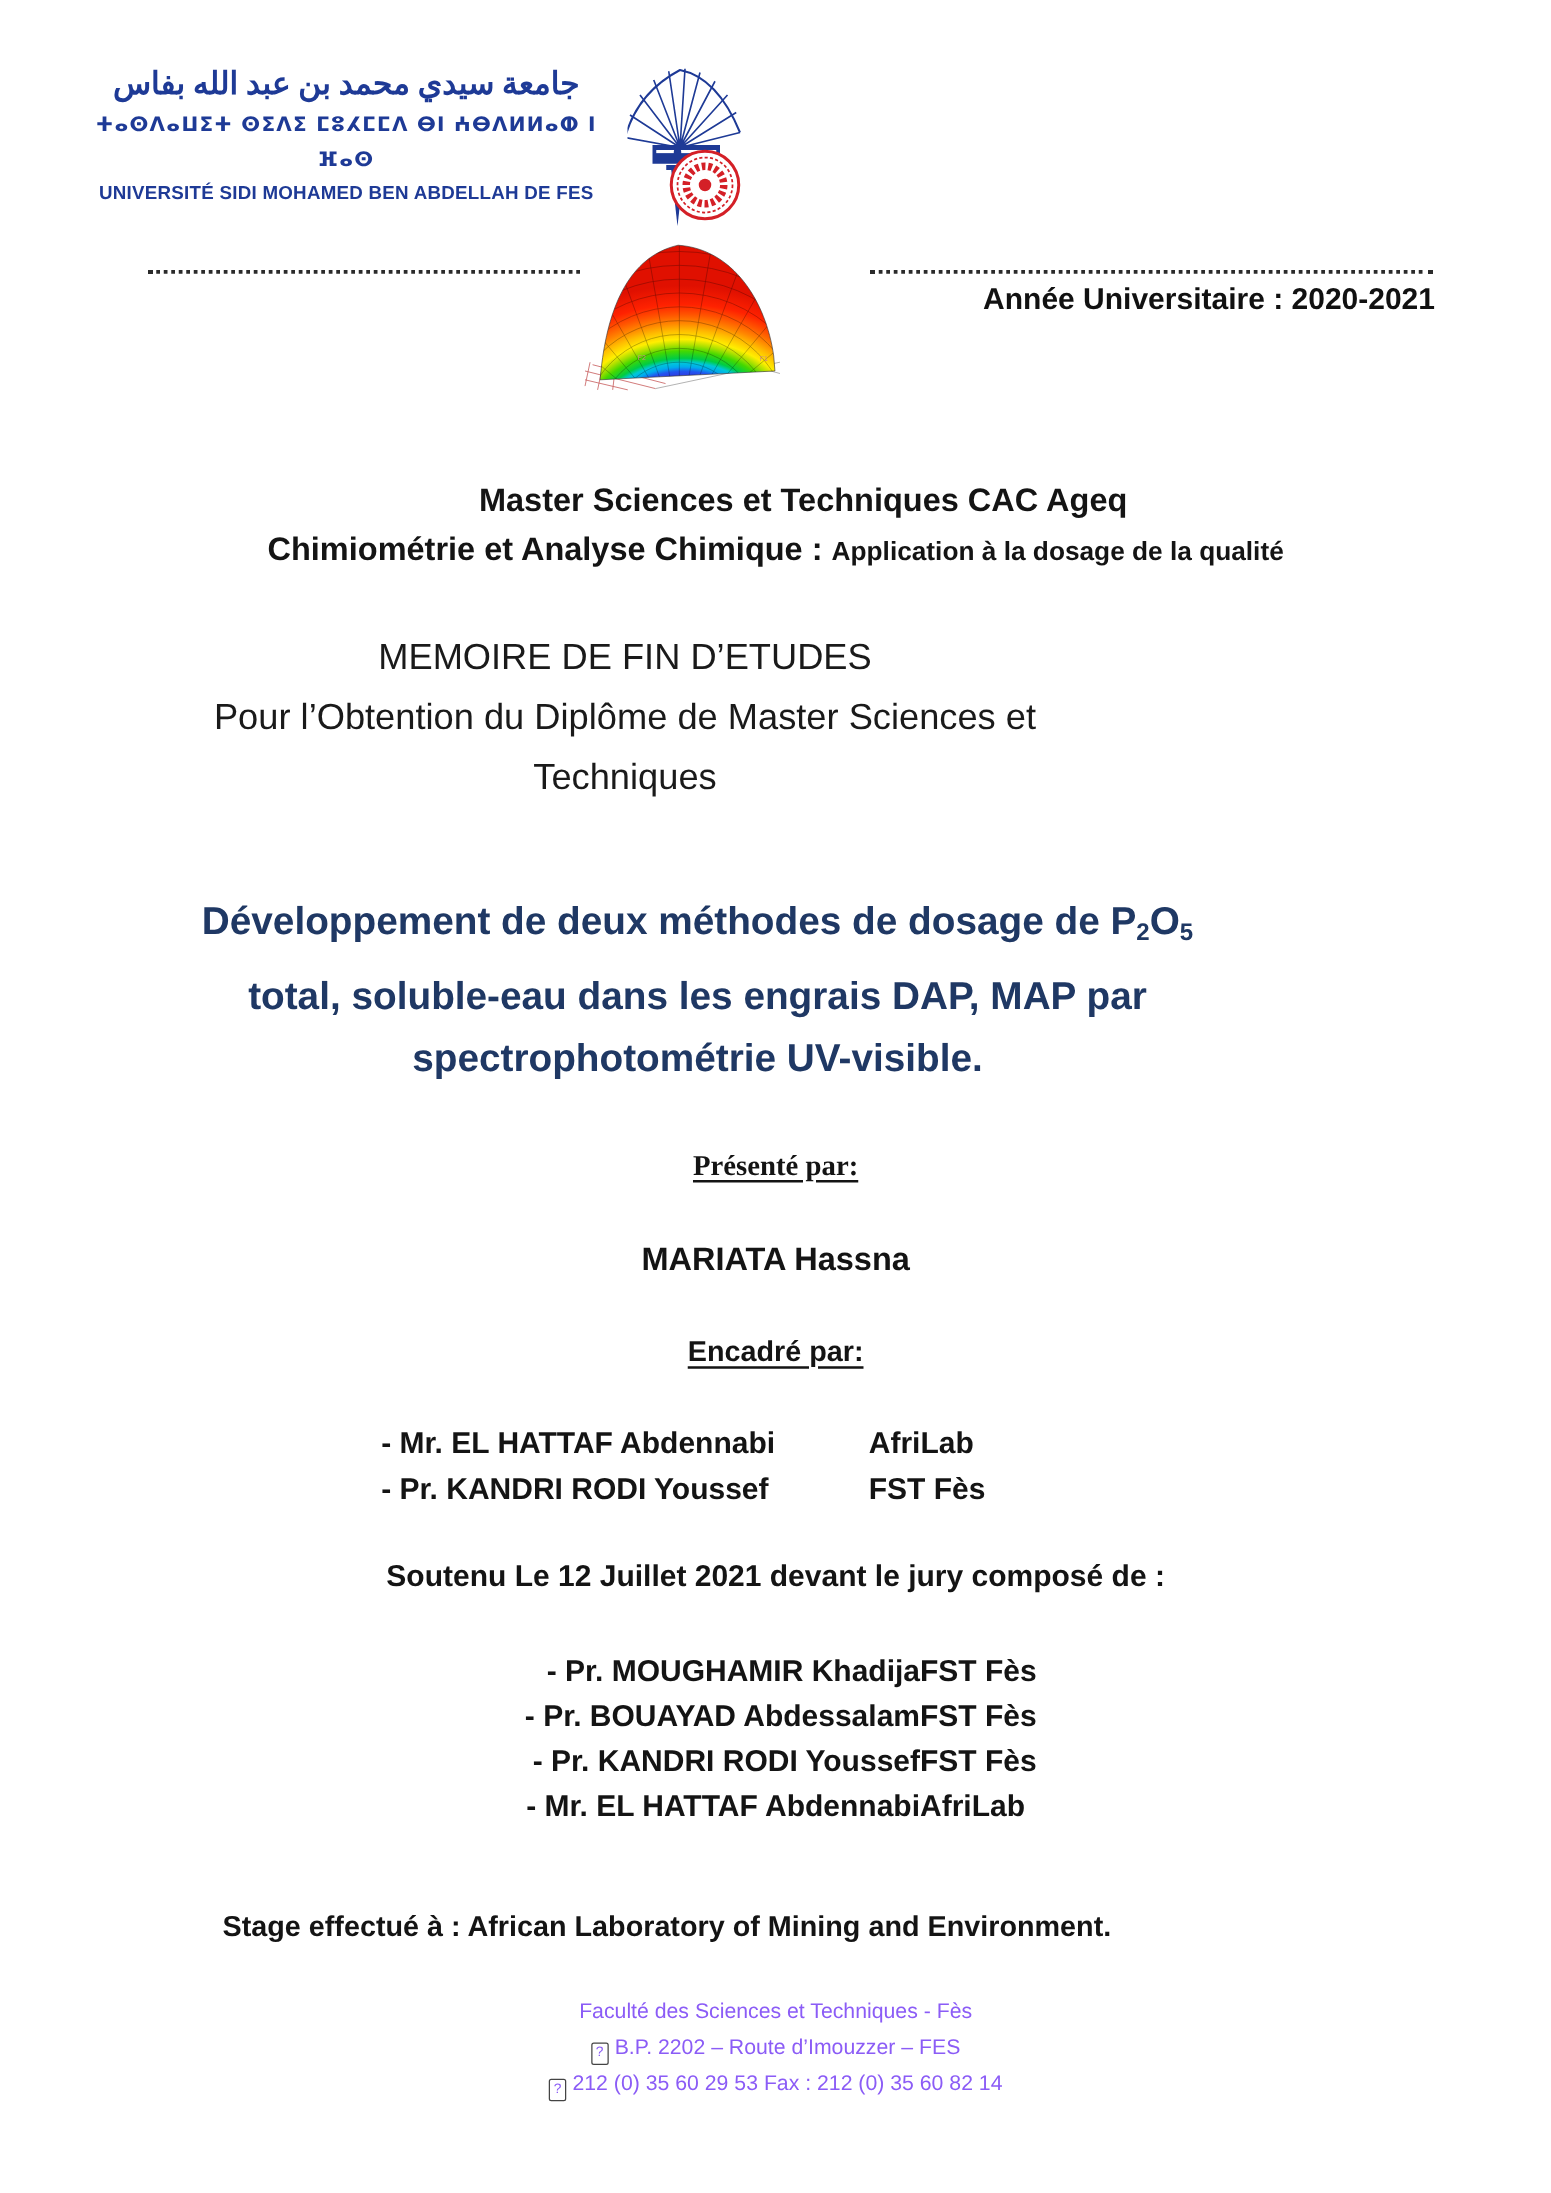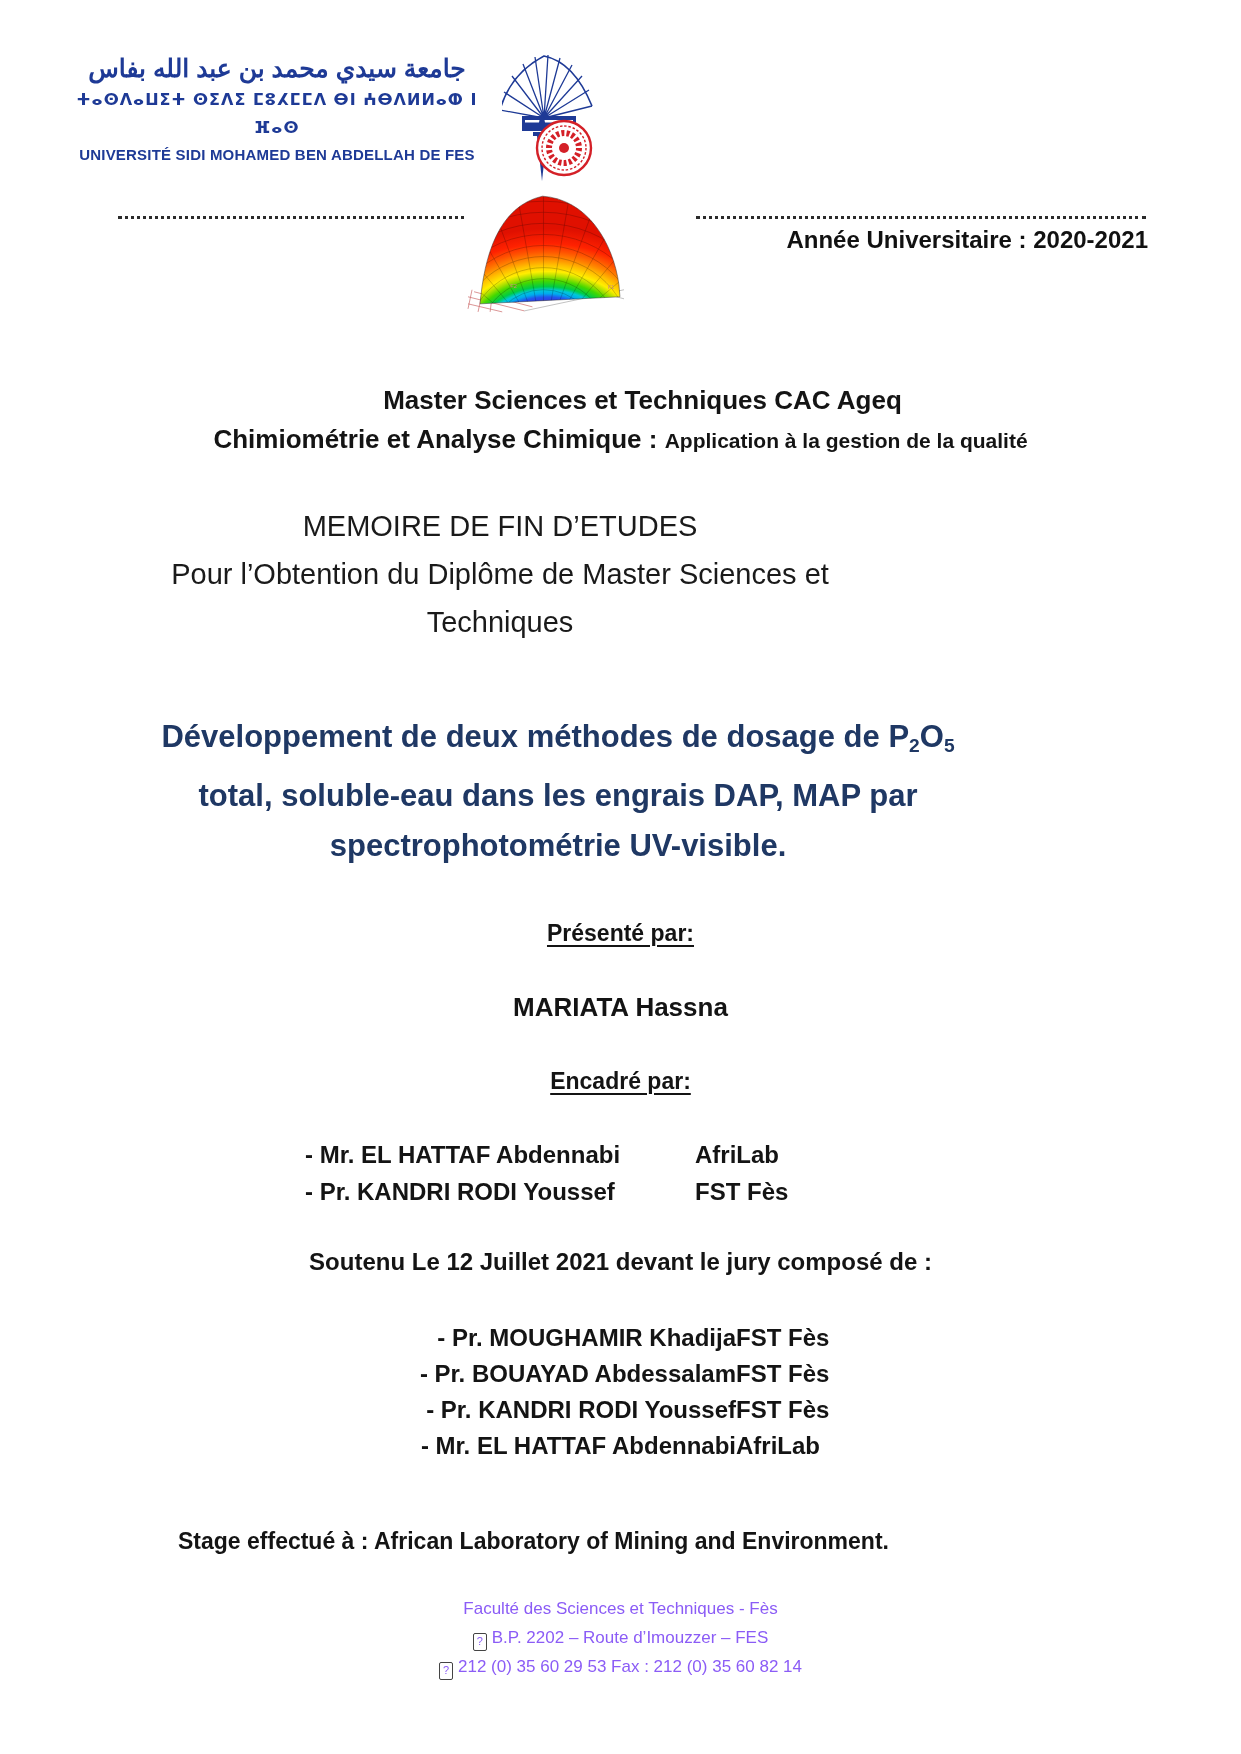--- a/index.html
+++ b/index.html
@@ -4,21 +4,21 @@
 <style>
   html,body{margin:0;padding:0;background:#ffffff;}
   .page{
     position:relative;width:1241px;height:1754px;background:#ffffff;overflow:hidden;
     font-family:"Liberation Sans","DejaVu Sans",sans-serif;color:#141414;
   }
   
   .hdr{position:absolute;text-align:center;color:#1e3a96;}
   .hdr-left{left:68px;top:50px;width:418px;}
   .hdr-right{left:594px;top:46px;width:476px;}
-  .ar{font-family:Liberation Sans, sans-serif;font-weight:bold;font-size:25px;line-height:36px;direction:rtl;}
+  .ar{font-family:Liberation Serif, serif;font-weight:bold;font-size:25px;line-height:36px;direction:rtl;}
   .hdr-right .ar{font-size:27px;line-height:40px;}
   .tif{font-family:"DejaVu Sans",sans-serif;font-weight:bold;font-size:16px;line-height:28px;letter-spacing:1px;}
   .lat{font-weight:bold;font-size:15px;line-height:26px;letter-spacing:.2px;}
   .hdr-right .lat{font-size:16px;}
   .logo{position:absolute;left:502px;top:44px;width:94px;height:140px;}
   
   .dotline{position:absolute;height:0;border-top:3px dotted #2b2b2b;}
   .dl-left{left:118px;top:216px;width:384px;}
   .dl-right{left:696px;top:216px;width:450px;}
   
@@ -33,21 +33,21 @@
   .program .l2 .small{font-size:21px;}
   
   .memoire{position:absolute;left:0;top:502px;width:1000px;text-align:center;
            font-weight:400;font-size:29px;line-height:48px;color:#1a1a1a;}
   
   .thesis-title{position:absolute;left:0;top:712px;width:1116px;text-align:center;
                 font-weight:bold;font-size:31px;line-height:50px;color:#1f3864;}
   .thesis-title sub{font-size:.62em;vertical-align:-0.25em;}
   
   .center-line{position:absolute;left:0;width:1241px;text-align:center;}
-  .presente{top:920px;font-size:23px;font-weight:bold;}
+  .presente{top:920px;font-size:23px;font-weight:bold;font-family:Liberation Serif, serif;}
   .presente span,.encadre span{text-decoration:underline;text-decoration-thickness:2px;text-underline-offset:4px;}
   .author{top:992px;font-size:26px;font-weight:bold;}
   .encadre{top:1068px;font-size:23px;font-weight:bold;}
   .advisors{position:absolute;left:305px;top:1136px;font-size:24px;font-weight:bold;}
   .advisors .row{display:flex;line-height:37px;}
   .advisors .name{width:390px;text-align:left;}
   .soutenu{top:1248px;font-size:24px;font-weight:bold;}
   .jury{position:absolute;left:398px;top:1320px;font-size:24px;font-weight:bold;}
   .jury .row{display:flex;line-height:36px;}
   .jury .name{width:338px;text-align:right;}
@@ -152,21 +152,21 @@
       </g>
       <text x="44" y="101" font-size="5.5" fill="#cc8888">F2</text>
       <text x="141" y="102" font-size="5.5" fill="#cc8888">F1</text>
     </svg>
   </div>
 
   <div class="annee">Année Universitaire : 2020-2021</div>
 
   <div class="program">
     <div class="l1">Master Sciences et Techniques CAC Ageq</div>
-    <div class="l2"><span class="big">Chimiométrie et Analyse Chimique : </span><span class="small">Application à la gestion de la qualité</span></div>
+    <div class="l2"><span class="big">Chimiométrie et Analyse Chimique : </span><span class="small">Application à la dosage de la qualité</span></div>
   </div>
 
   <div class="memoire">
     <div>MEMOIRE DE FIN D’ETUDES</div>
     <div>Pour l’Obtention du Diplôme de Master Sciences et</div>
     <div>Techniques</div>
   </div>
 
   <div class="thesis-title">
     <div><span>Développement de deux méthodes de dosage de P</span><sub>2</sub><span>O</span><sub>5</sub></div>

